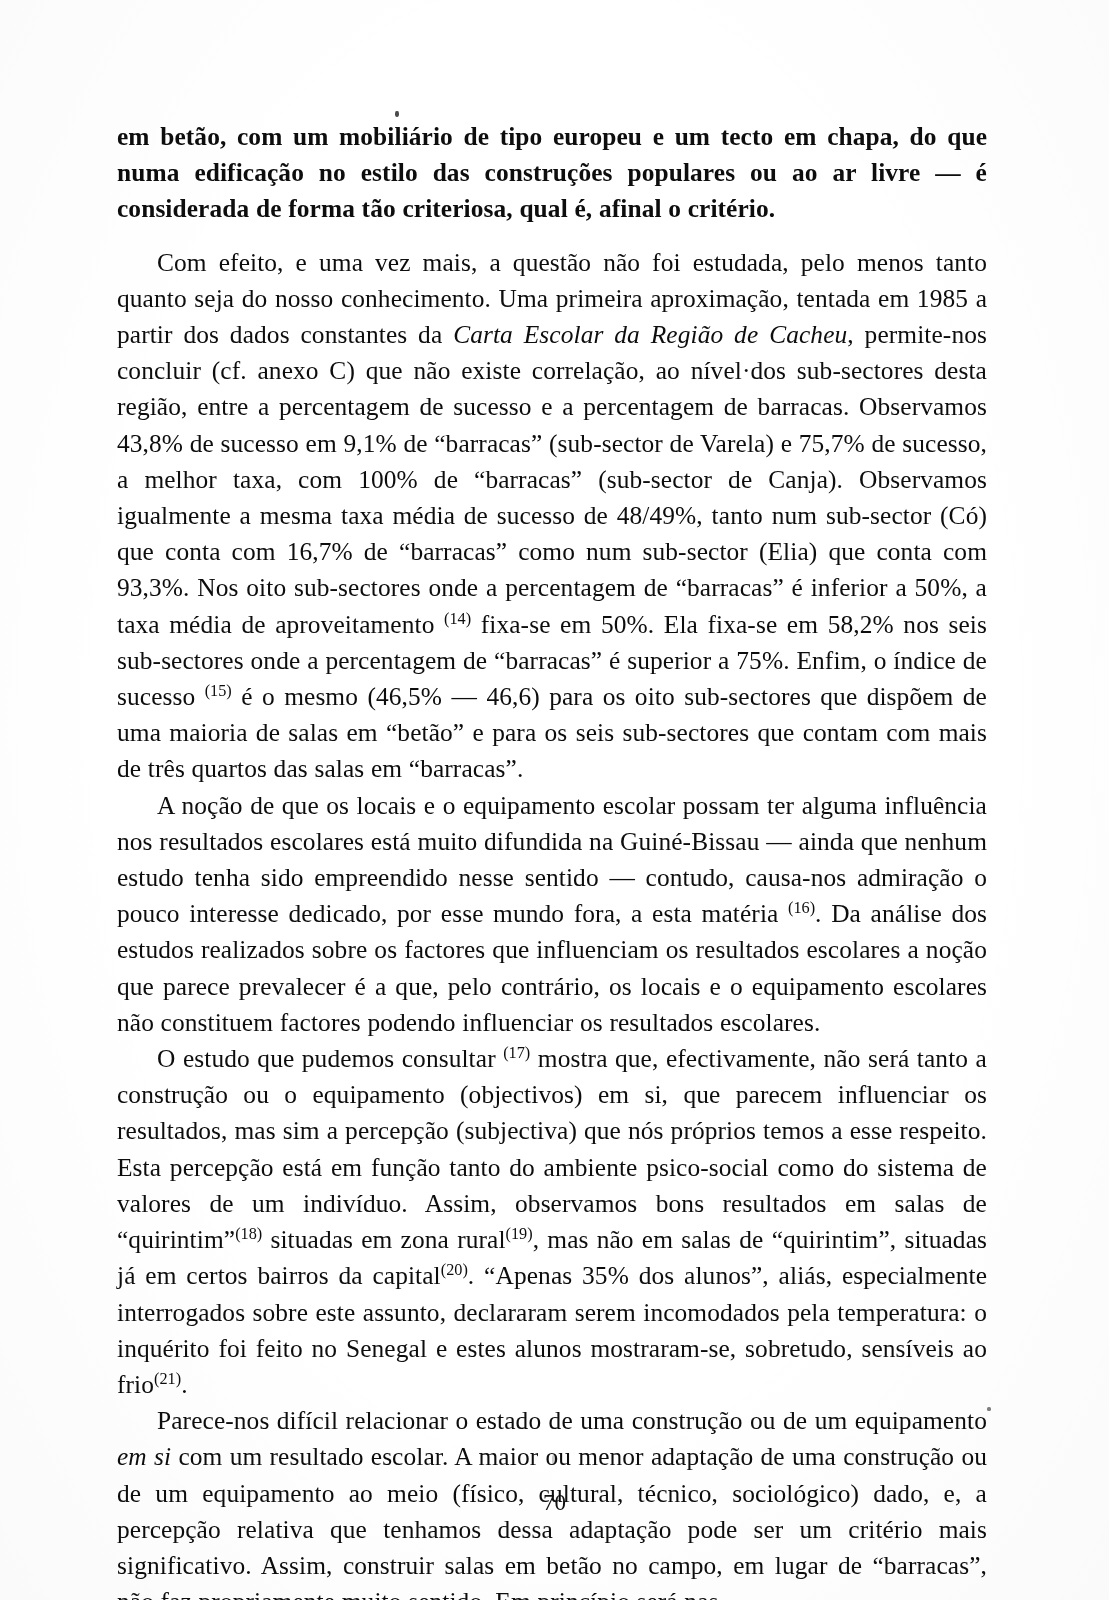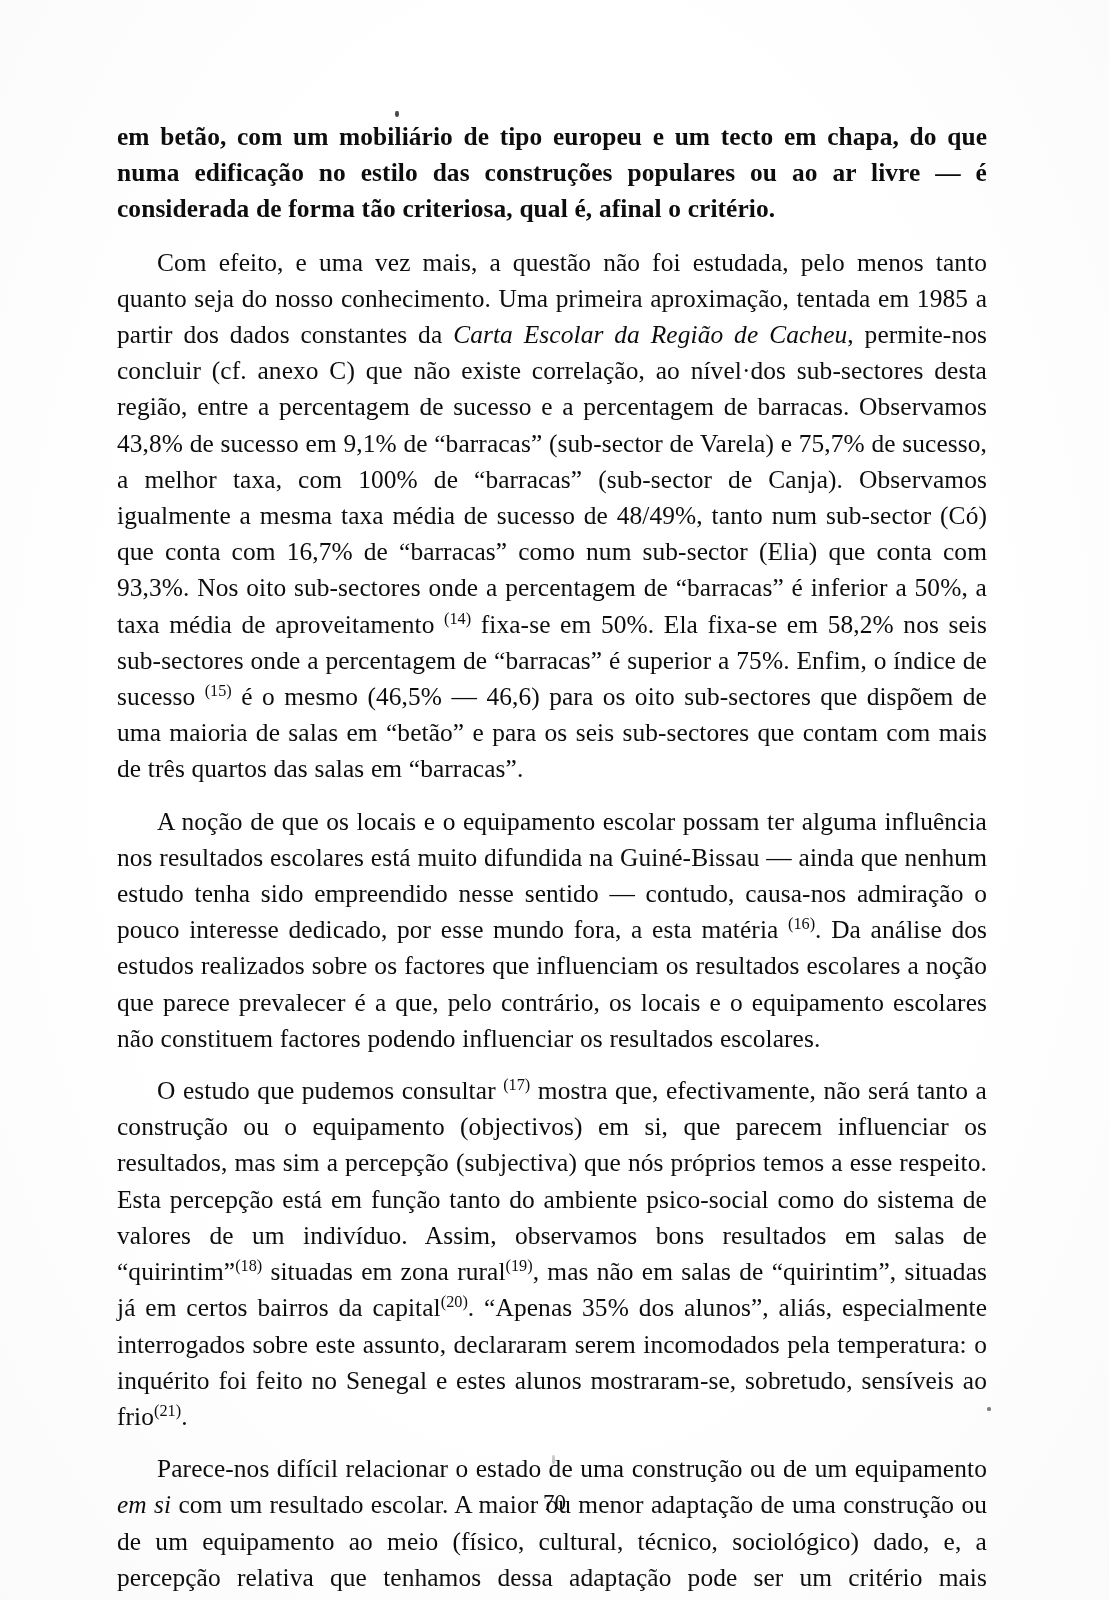--- a/index.html
+++ b/index.html
@@ -26,21 +26,21 @@
     margin: 0;
     font-size: 25.4px;
     line-height: 36.2px;
     text-align: justify;
     text-justify: inter-word;
     letter-spacing: 0.1px;
     word-spacing: 0.2px;
     hyphens: manual;
   }
   p.para + p.para {
-    margin-top: 16px;
+    margin-top: 0;
   }
   p.gap-after {
     margin-bottom: 17px;
   }
   .indent {
     text-indent: 40px;
   }
   .heavy {
     font-weight: 600;
     letter-spacing: -0.1px;

